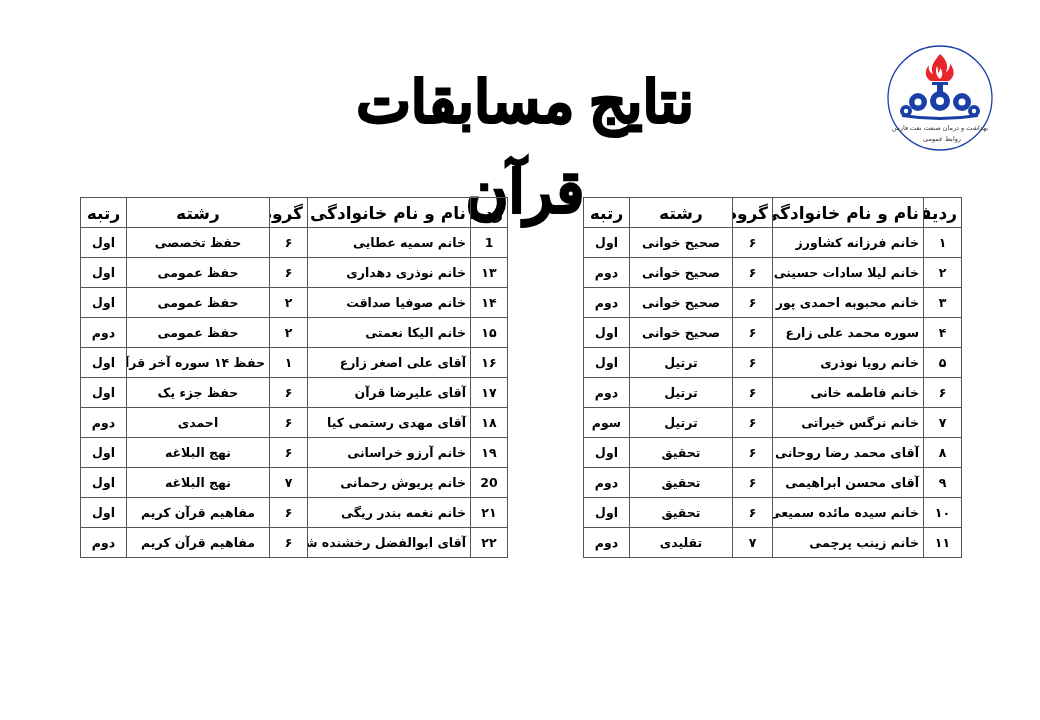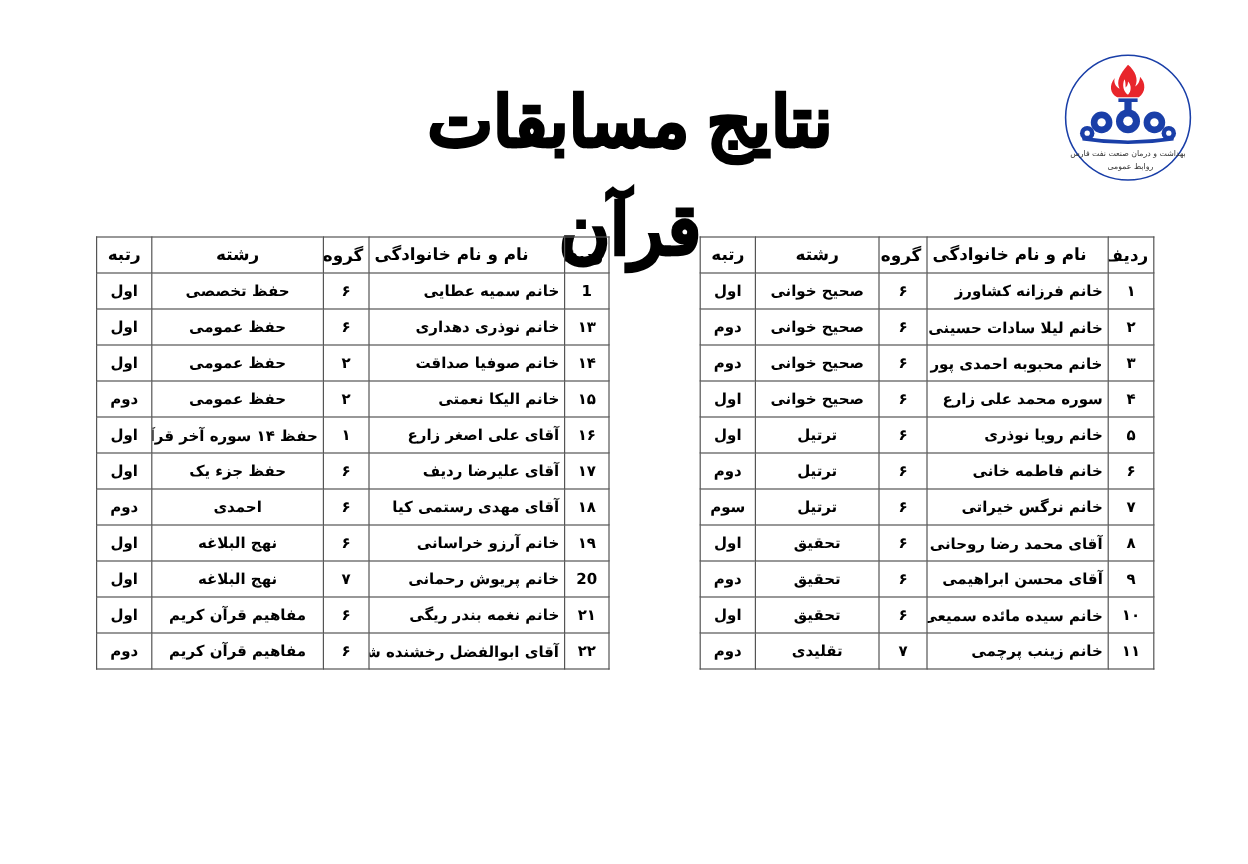--- a/index.html
+++ b/index.html
@@ -38,21 +38,21 @@
     font-size: 12.5px;
     font-weight: bold;
   }
   table.results th, table.results td {
     border: 1px solid #555;
     height: 29px;
     padding: 0 4px;
     white-space: nowrap;
     overflow: hidden;
   }
-  table.results th { font-size: 14px; font-weight: bold; }
+  table.results th { font-size: 17px; font-weight: bold; }
   table.results td.c-rank,
   table.results td.c-group,
   table.results td.c-no,
   table.results td.c-field { text-align: center; }
   table.results td.c-name { text-align: right; margin-left: 37px; }
   table.results th.c-name { text-align: left; }
 
   #table-left  { left: 80px;  top: 197px; width: 428px; }
   #table-right { left: 583px; top: 197px; width: 378px; }
 </style>
@@ -234,21 +234,21 @@
       </tr>
     <tr>
         <td class="c-no">۱۶</td>
         <td class="c-name">آقای علی اصغر زارع</td>
         <td class="c-group">۱</td>
         <td class="c-field">حفظ ۱۴ سوره آخر قرآن</td>
         <td class="c-rank">اول</td>
       </tr>
     <tr>
         <td class="c-no">۱۷</td>
-        <td class="c-name">آقای علیرضا ردیف</td>
+        <td class="c-name">آقای علیرضا قرآن</td>
         <td class="c-group">۶</td>
         <td class="c-field">حفظ جزء یک</td>
         <td class="c-rank">اول</td>
       </tr>
     <tr>
         <td class="c-no">۱۸</td>
         <td class="c-name">آقای مهدی رستمی کیا</td>
         <td class="c-group">۶</td>
         <td class="c-field">احمدی</td>
         <td class="c-rank">دوم</td>

